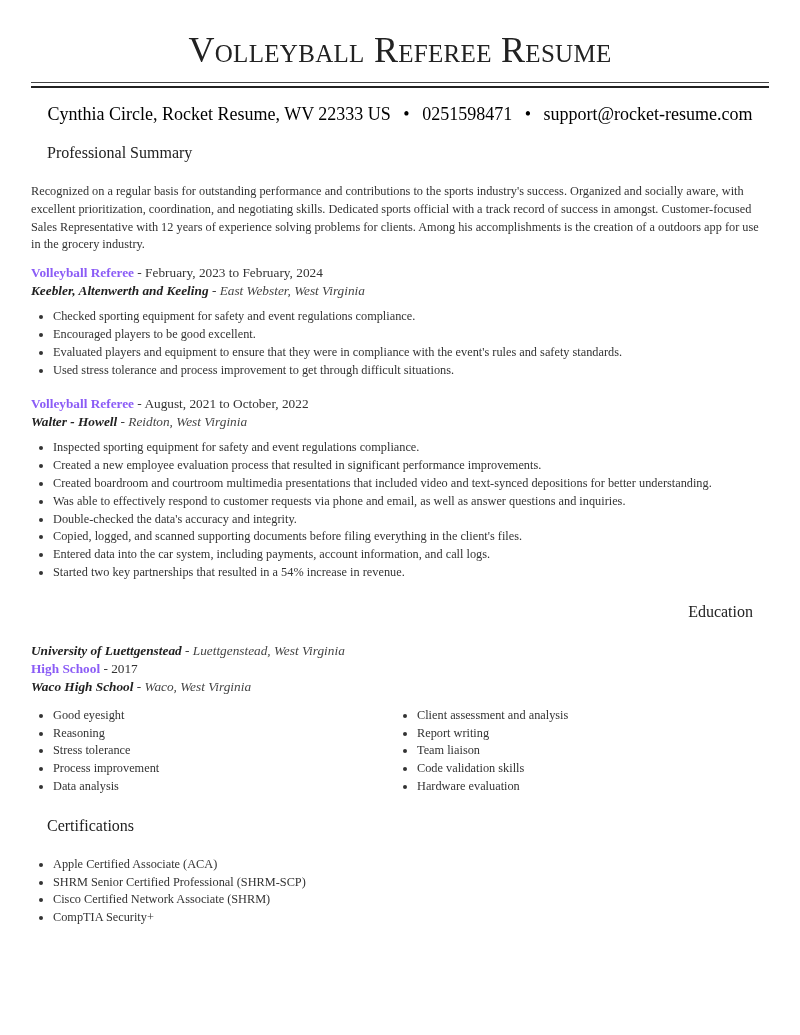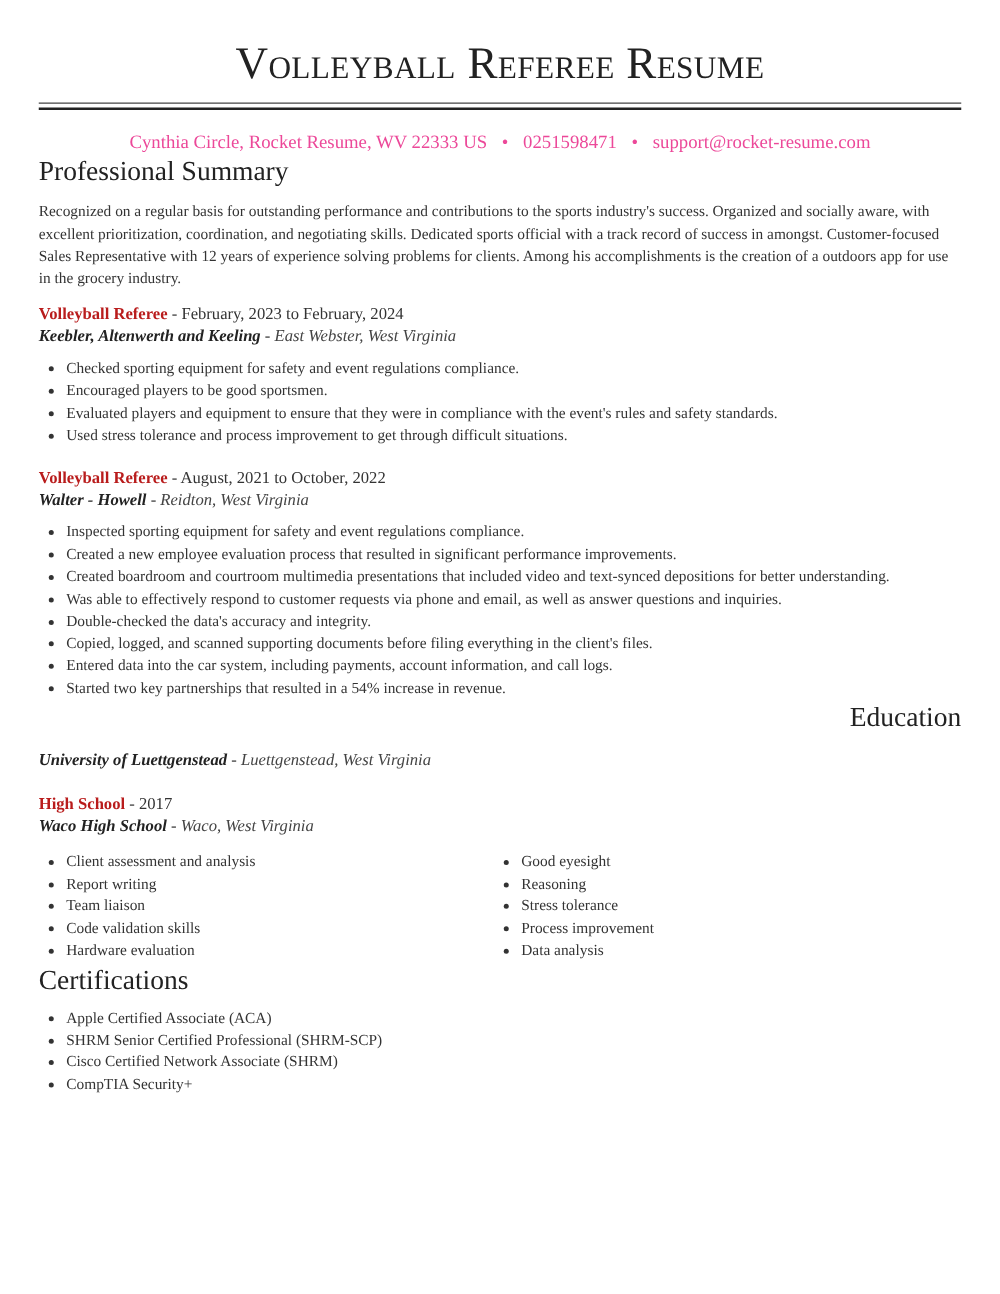--- a/index.html
+++ b/index.html
@@ -22,64 +22,64 @@
       padding-top: 28px;
       height: 50px;
       line-height: 44px;
     }
     .rule-wrap { margin-top: 4px; }
     .rule-thin { height: 1px; background: #444; }
     .rule-gap { height: 3px; }
     .rule-thick { height: 2px; background: #222; }
     .contact {
       text-align: center;
-      font-size: 15px;
+      font-size: 18px;
       margin-top: 17px;
       line-height: 18px;
-      color: #ec4899;
+      color: #000000;
     }
     .contact .sep { margin: 0 8px; }
     h2.section {
-      font-size: 22px;
+      font-size: 16px;
       font-weight: normal;
-      margin: 0;
+      margin: 16px;
       color: #222;
       line-height: 28px;
     }
     .summary-h { margin-top: 21px; }
     .summary-text {
       font-size: 12.3px;
       line-height: 17.8px;
       margin-top: 10px;
       color: #333;
     }
     .work-h { margin-top: 12px; }
     .job { margin-top: 10px; }
     .job-line {
       font-size: 13.3px;
       line-height: 18px;
       color: #333;
     }
-    .job-line b { color: #b91c1c; }
+    .job-line b { color: #8b5cf6; }
     .job-line i { color: #444; }
     .job-line i b { color: #222; }
     ul.bullets {
       margin: 8px 0 0 0;
       padding-left: 22px;
       list-style: disc;
     }
     ul.bullets li {
       font-size: 12.3px;
       line-height: 17.8px;
       color: #333;
     }
     .job2 { margin-top: 16px; }
     .edu-h { margin-top: 10px; text-align: right; }
     .edu { margin-top: 11px; }
-    .edu2 { margin-top: 17px; }
+    .edu2 { }
     .skills-h { margin-top: 12px; }
     .skills-grid {
       display: grid;
       grid-template-columns: 364px 1fr;
       margin-top: 11px;
     }
     .skills-grid ul.bullets { margin-top: 0; }
     .cert-h { margin-top: 10px; }
     .cert-list { margin-top: 11px; }
   </style>
@@ -113,21 +113,21 @@
 
     <div class="job">
       <div class="job-line">
         <b>Volleyball Referee</b><span> - </span><span>February, 2023 to February, 2024</span>
       </div>
       <div class="job-line">
         <i><b>Keebler, Altenwerth and Keeling</b></i><span> - </span><i>East Webster, West Virginia</i>
       </div>
       <ul class="bullets">
         <li>Checked sporting equipment for safety and event regulations compliance.</li>
-        <li>Encouraged players to be good sportsmen.</li>
+        <li>Encouraged players to be good excellent.</li>
         <li>Evaluated players and equipment to ensure that they were in compliance with the event's rules and safety standards.</li>
         <li>Used stress tolerance and process improvement to get through difficult situations.</li>
       </ul>
     </div>
 
     <div class="job job2">
       <div class="job-line">
         <b>Volleyball Referee</b><span> - </span><span>August, 2021 to October, 2022</span>
       </div>
       <div class="job-line">
@@ -161,32 +161,32 @@
       </div>
       <div class="job-line">
         <i><b>Waco High School</b></i><span> - </span><i>Waco, West Virginia</i>
       </div>
     </div>
   </section>
 
   <section>
     <div class="skills-grid">
       <ul class="bullets">
+        <li>Good eyesight</li>
+        <li>Reasoning</li>
+        <li>Stress tolerance</li>
+        <li>Process improvement</li>
+        <li>Data analysis</li>
+      </ul>
+      <ul class="bullets">
         <li>Client assessment and analysis</li>
         <li>Report writing</li>
         <li>Team liaison</li>
         <li>Code validation skills</li>
         <li>Hardware evaluation</li>
-      </ul>
-      <ul class="bullets">
-        <li>Good eyesight</li>
-        <li>Reasoning</li>
-        <li>Stress tolerance</li>
-        <li>Process improvement</li>
-        <li>Data analysis</li>
       </ul>
     </div>
   </section>
 
   <section>
     <h2 class="section cert-h">Certifications</h2>
     <ul class="bullets cert-list">
       <li>Apple Certified Associate (ACA)</li>
       <li>SHRM Senior Certified Professional (SHRM-SCP)</li>
       <li>Cisco Certified Network Associate (SHRM)</li>

